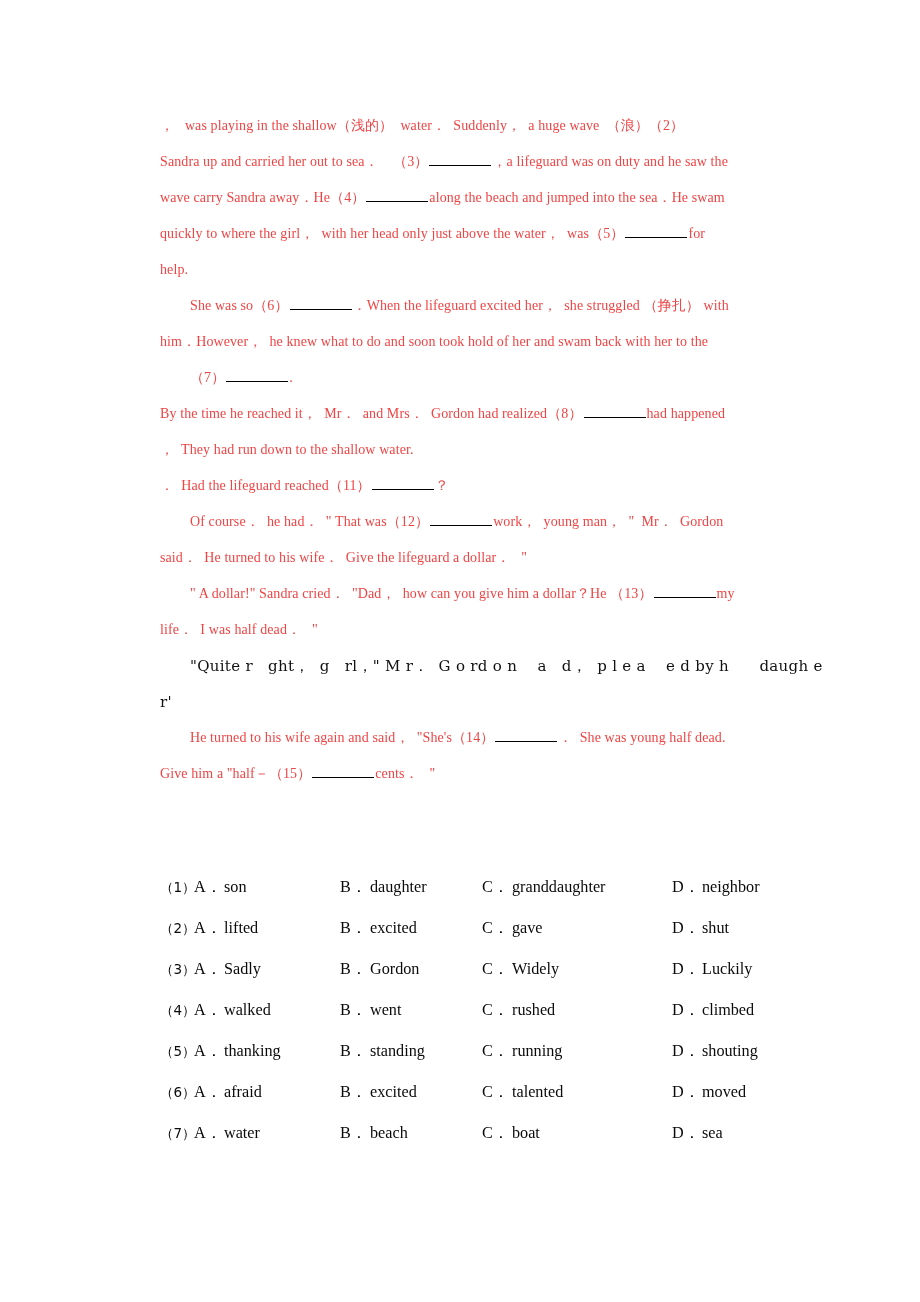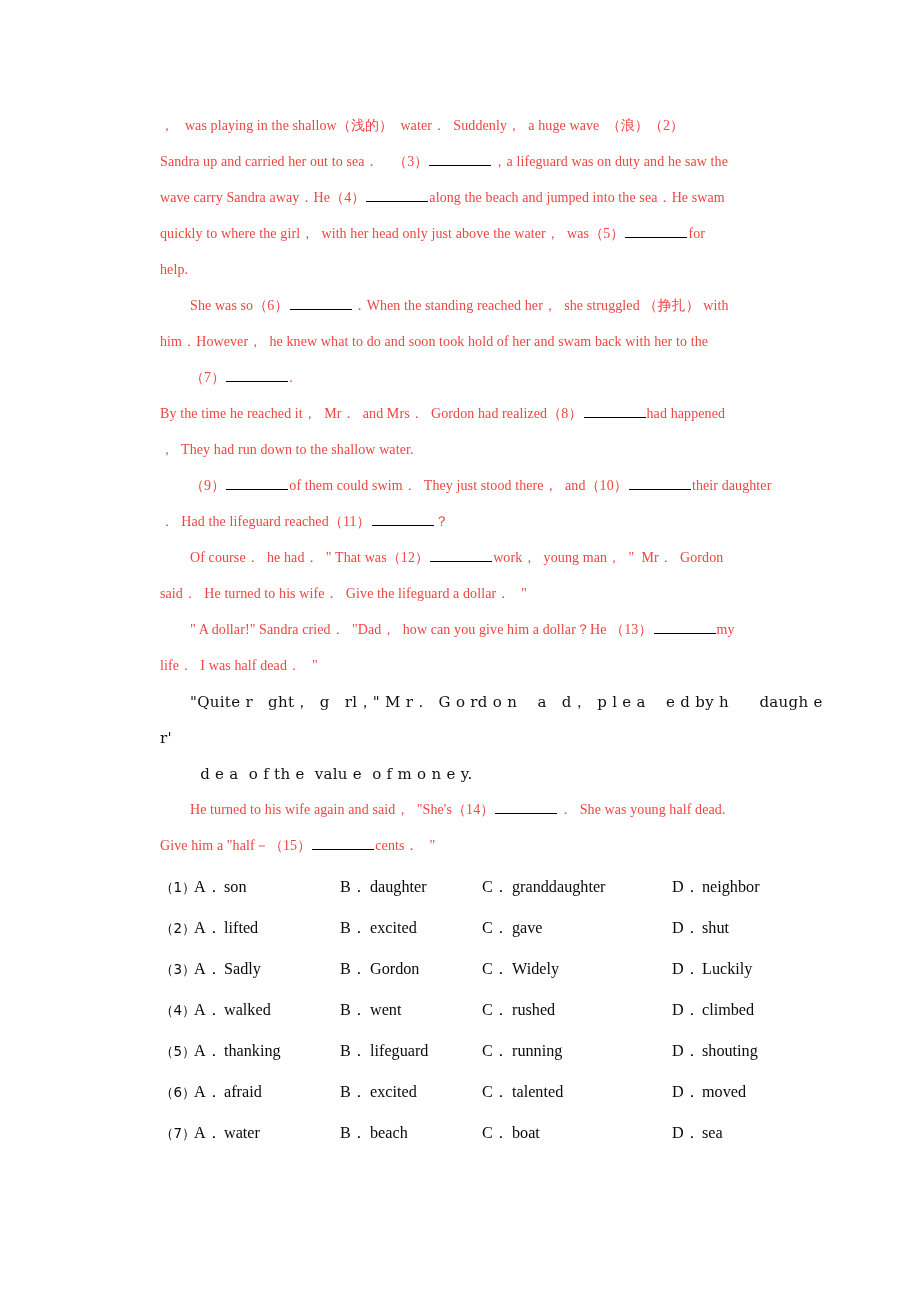--- a/index.html
+++ b/index.html
@@ -113,33 +113,31 @@
 <body>
 
 <div class="page">
 
   <div class="passage">
       <div class="line wide"><span>，   was playing in the shallow（浅的）  water．  Suddenly，  a huge wave  （浪）（2）</span></div>
       <div class="line wide"><span>Sandra up and carried her out to sea．    （3）</span><span class="blank b-md"></span><span>，a lifeguard was on duty and he saw the</span></div>
       <div class="line wide"><span>wave carry Sandra away．He（4）</span><span class="blank b-md"></span><span>along the beach and jumped into the sea．He swam</span></div>
       <div class="line wide"><span>quickly to where the girl，  with her head only just above the water，  was（5）</span><span class="blank b-md"></span><span>for</span></div>
       <div class="line wide"><span>help.</span></div>
-      <div class="line wide indent"><span>She was so（6）</span><span class="blank b-md"></span><span>．When the standing reached her，  she struggled （挣扎） with</span></div>
+      <div class="line wide indent"><span>She was so（6）</span><span class="blank b-md"></span><span>．When the lifeguard excited her，  she struggled （挣扎） with</span></div>
       <div class="line wide"><span>him．However，  he knew what to do and soon took hold of her and swam back with her to the</span></div>
       <div class="line wide indent"><span>（7）</span><span class="blank b-md"></span><span>.</span></div>
       <div class="line wide"><span>By the time he reached it，  Mr．  and Mrs．  Gordon had realized（8）</span><span class="blank b-md"></span><span>had happened</span></div>
       <div class="line wide"><span>，  They had run down to the shallow water.</span></div>
-      <div class="line wide indent"><span>（9）</span><span class="blank b-md"></span><span>of them could swim．  They just stood there，  and（10）</span><span class="blank b-md"></span><span>their daughter</span></div>
       <div class="line wide"><span>．  Had the lifeguard reached（11）</span><span class="blank b-md"></span><span>？</span></div>
       <div class="line wide indent"><span>Of course．  he had．  " That was（12）</span><span class="blank b-md"></span><span>work，  young man，  "  Mr．  Gordon</span></div>
       <div class="line wide"><span>said．  He turned to his wife．  Give the lifeguard a dollar．   "</span></div>
       <div class="line wide indent"><span>" A dollar!" Sandra cried．  "Dad，  how can you give him a dollar？He （13）</span><span class="blank b-md"></span><span>my</span></div>
       <div class="line wide"><span>life．  I was half dead．   "</span></div>
       <div class="line wide indent degraded"><span>"Quite r   ght，  g   rl，" M r．  G o rd o n    a   d，  p l e a    e d by h      daugh e r'</span></div>
-      <div class="line wide indent degraded"><span>  d e a  o f th e  valu e  o f m o n e y.</span></div>
       <div class="line wide indent"><span>He turned to his wife again and said，  "She's（14）</span><span class="blank b-md"></span><span>．  She was young half dead.</span></div>
       <div class="line wide"><span>Give him a "half－（15）</span><span class="blank b-md"></span><span>cents．   "</span></div>
     </div>
 
   <div class="options">
       <div class="opt-row">
         <span class="opt-num">（1）</span>
         <span class="opt-cell c-a">
           <span class="opt-letter">A．</span>
           <span class="opt-text">son</span>
@@ -215,21 +213,21 @@
         </span>
       </div>
       <div class="opt-row">
         <span class="opt-num">（5）</span>
         <span class="opt-cell c-a">
           <span class="opt-letter">A．</span>
           <span class="opt-text">thanking</span>
         </span>
         <span class="opt-cell c-b">
           <span class="opt-letter">B．</span>
-          <span class="opt-text">lifeguard</span>
+          <span class="opt-text">standing</span>
         </span>
         <span class="opt-cell c-c">
           <span class="opt-letter">C．</span>
           <span class="opt-text">running</span>
         </span>
         <span class="opt-cell c-d">
           <span class="opt-letter">D．</span>
           <span class="opt-text">shouting</span>
         </span>
       </div>

